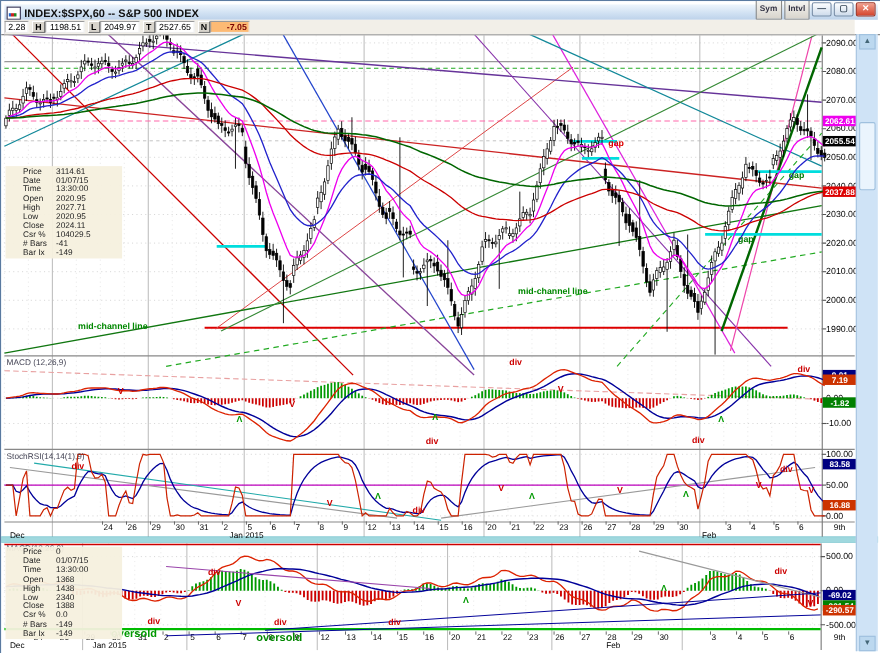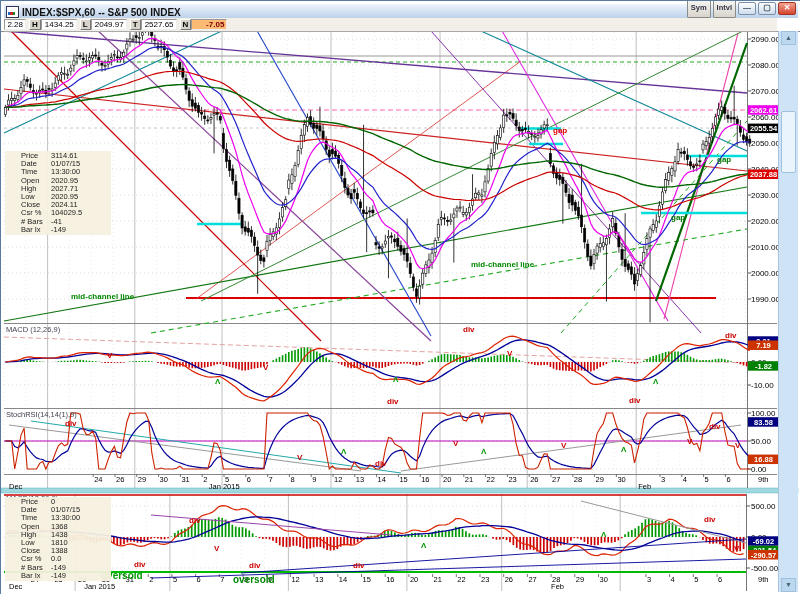--- a/index.html
+++ b/index.html
@@ -1362,21 +1362,21 @@
       <span class="tbtn">Intvl</span>
       <span class="wbtn">—</span>
       <span class="wbtn">▢</span>
       <span class="wbtn close">✕</span>
     </span>
   </div>
 
   <div id="quotebar">
       <span class="qval cut">2.28</span>
       <span class="qlab">H</span>
-      <span class="qval">1434.25</span>
+      <span class="qval">1198.51</span>
       <span class="qlab">L</span>
       <span class="qval">2049.97</span>
       <span class="qlab">T</span>
       <span class="qval">2527.65</span>
       <span class="qlab">N</span>
       <span class="qval neg">-7.05</span>
     </div>
 
   <div class="dpanel" id="dpanel-main" style="left:4px;top:150px;">
       <div class="drow">
@@ -1436,21 +1436,21 @@
       <div class="drow">
         <span class="dlab">Open</span>
         <span class="dval">1368</span>
       </div>
       <div class="drow">
         <span class="dlab">High</span>
         <span class="dval">1438</span>
       </div>
       <div class="drow">
         <span class="dlab">Low</span>
-        <span class="dval">1810</span>
+        <span class="dval">2340</span>
       </div>
       <div class="drow">
         <span class="dlab">Close</span>
         <span class="dval">1388</span>
       </div>
       <div class="drow">
         <span class="dlab">Csr %</span>
         <span class="dval">0.0</span>
       </div>
       <div class="drow">

